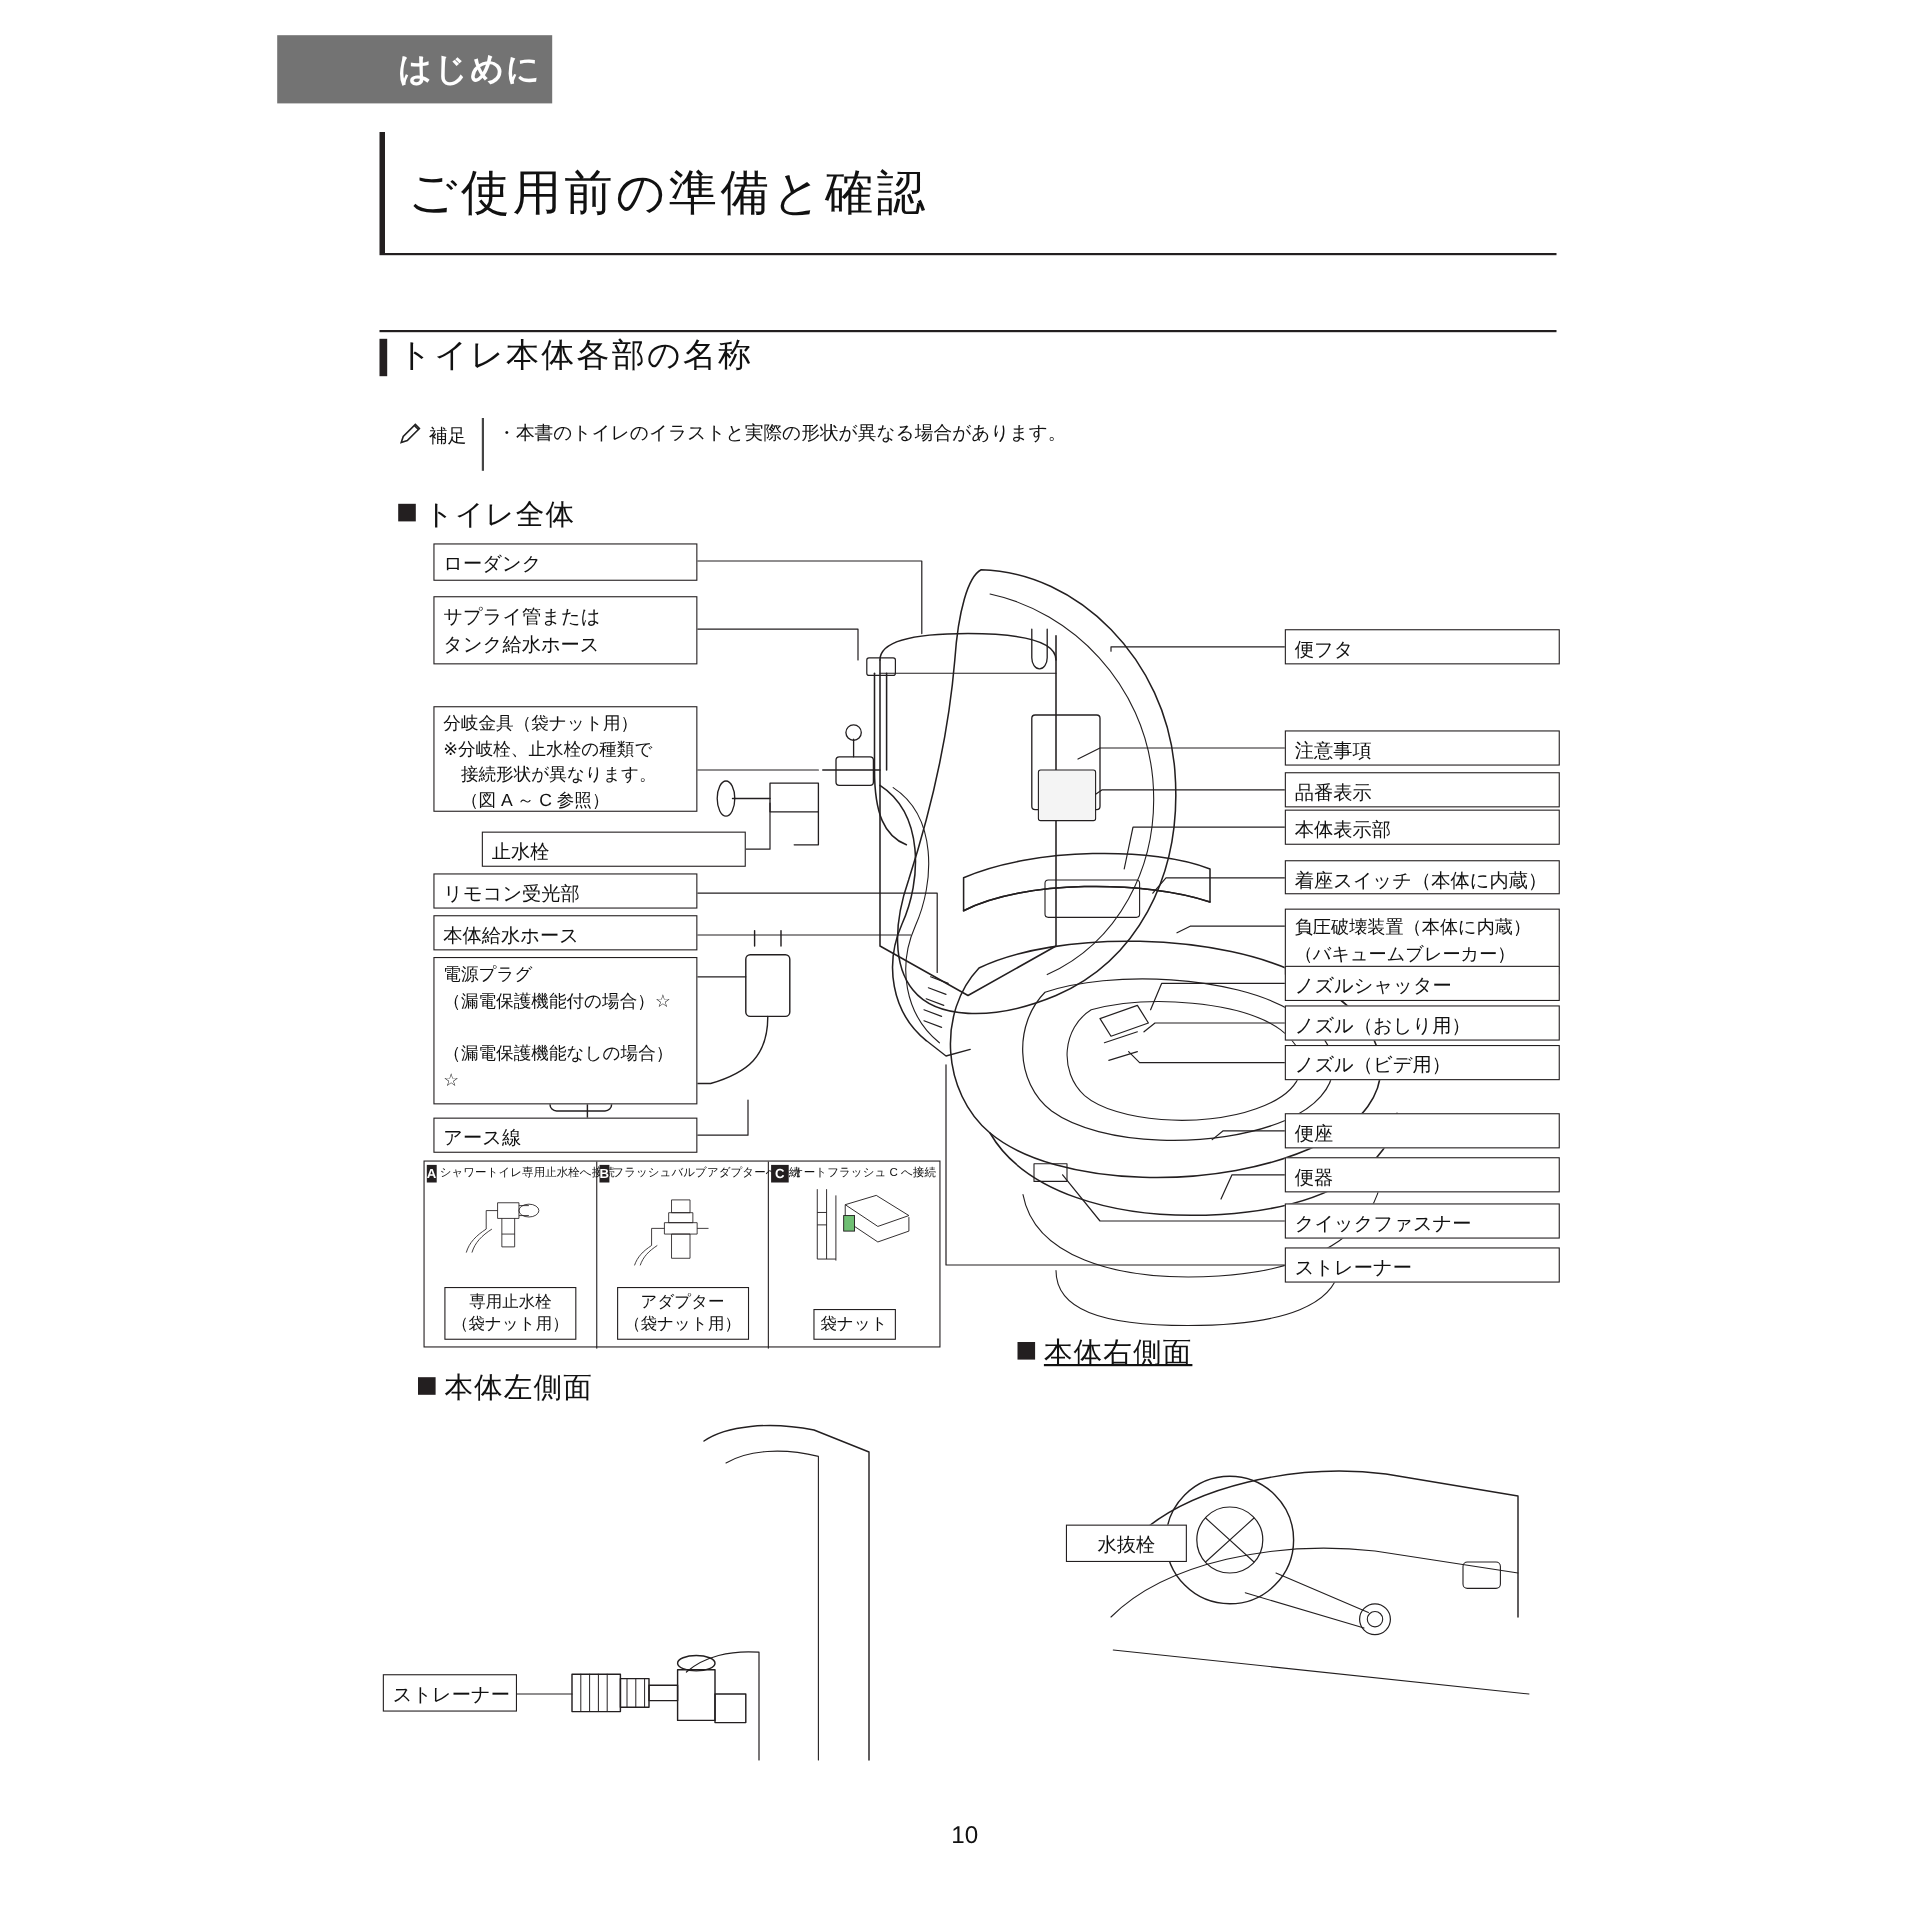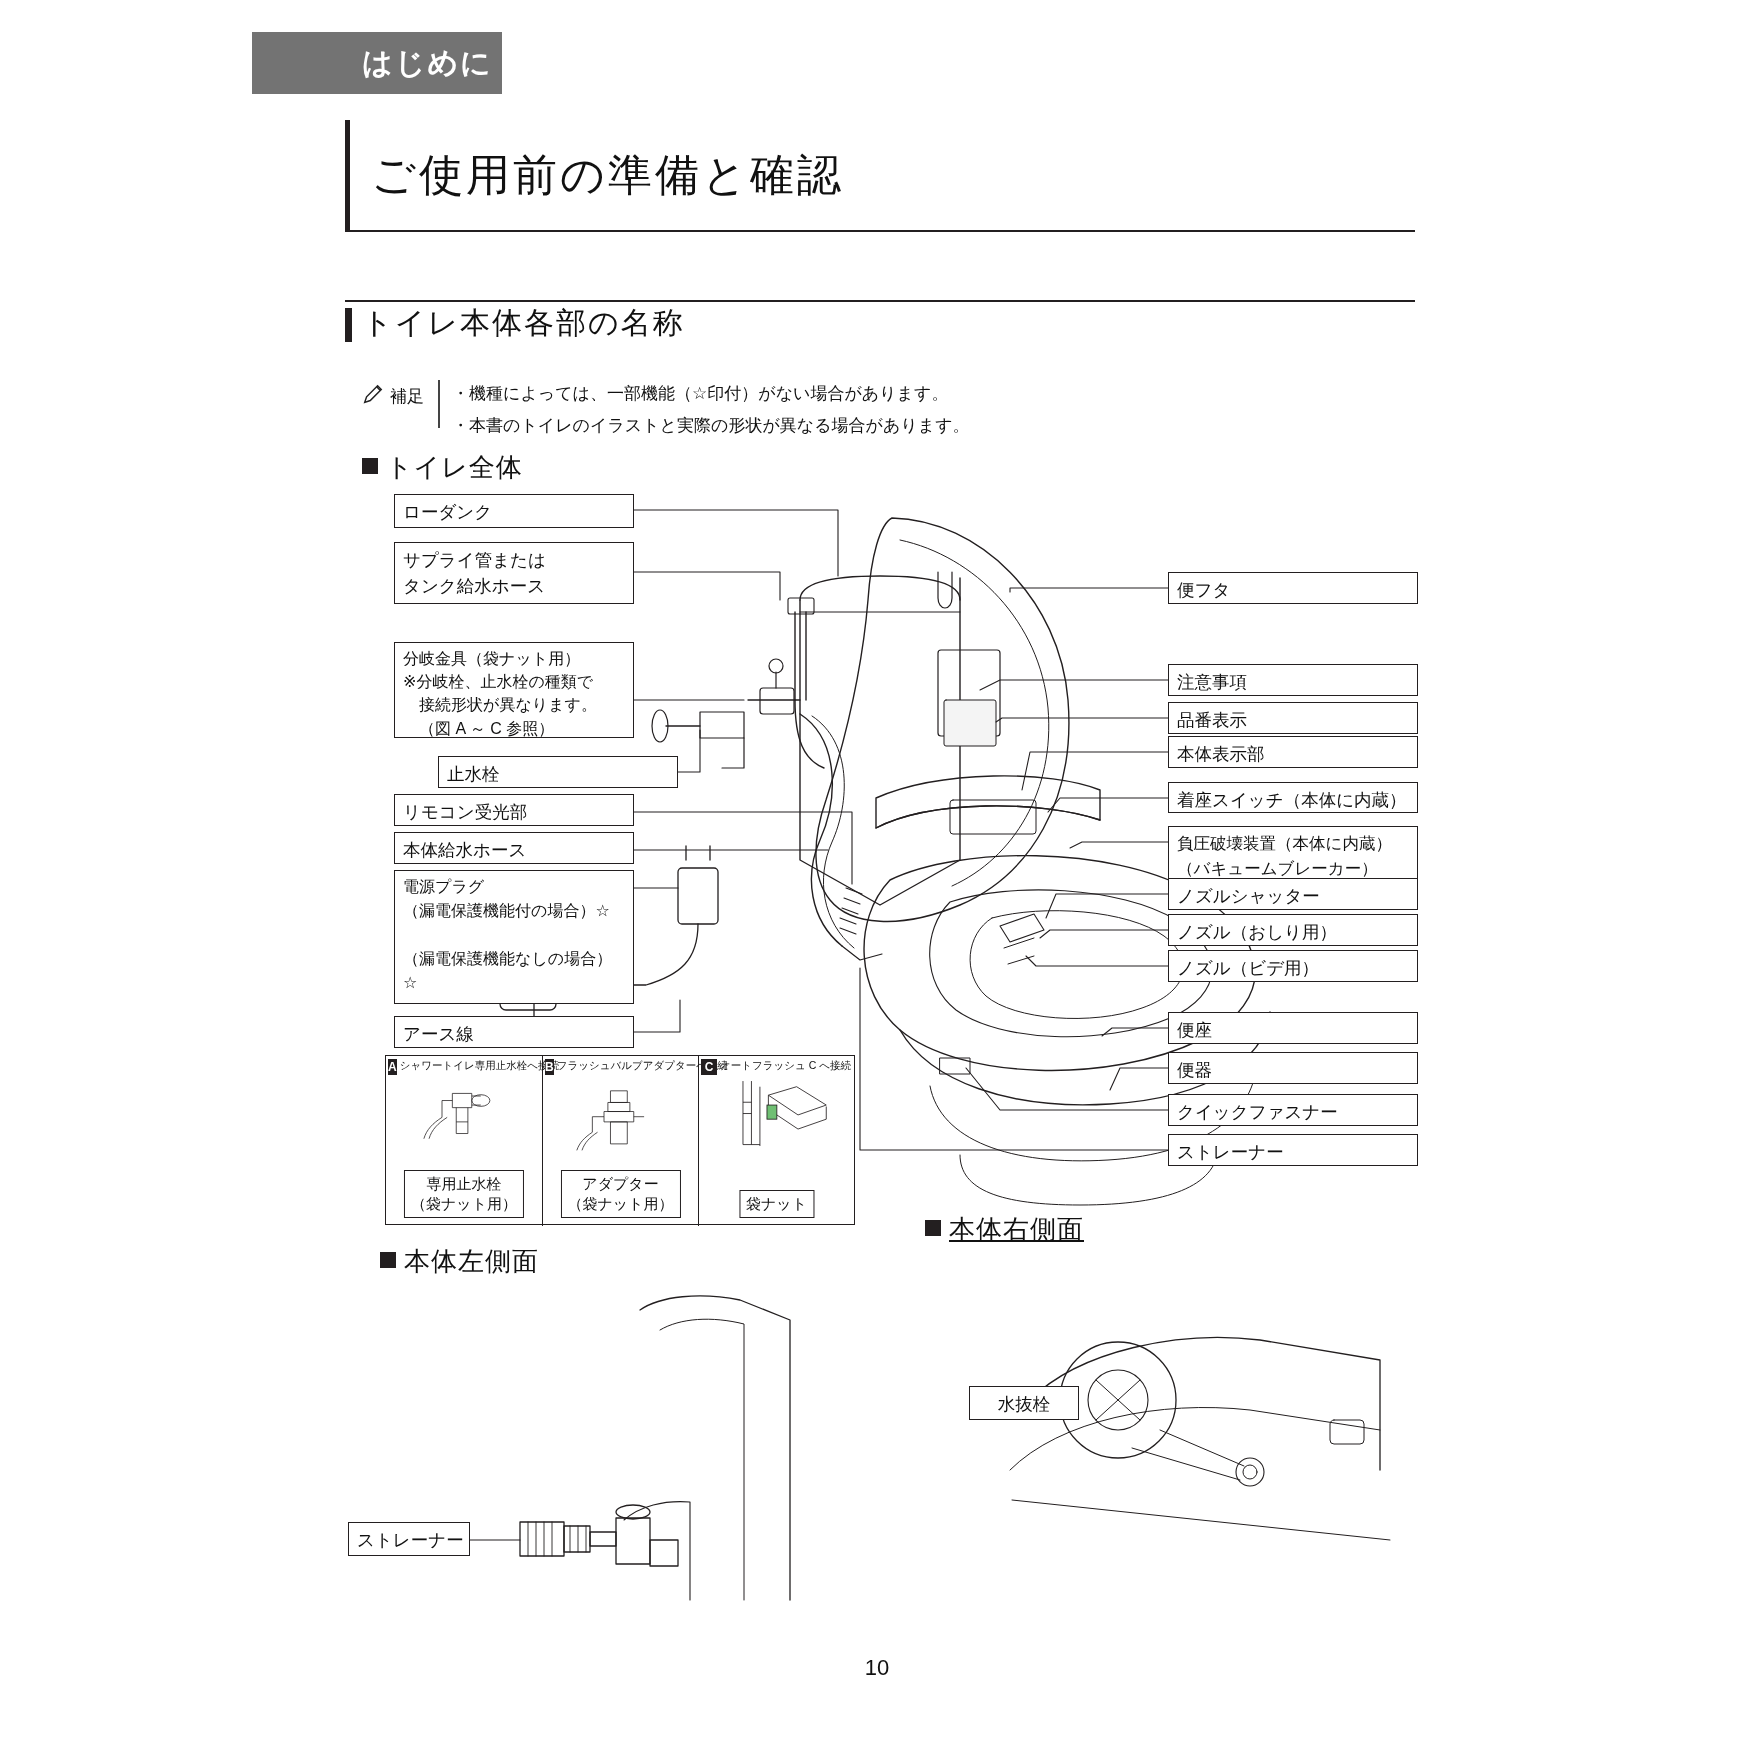--- a/index.html
+++ b/index.html
@@ -137,21 +137,20 @@
   <div class="sec-title">トイレ本体各部の名称</div>
 
   <div class="note">
     <svg class="note-pen" viewBox="0 0 24 24">
       <path d="M3 20 L5 14 L17 2 L21 6 L9 18 Z" fill="none" stroke="#222" stroke-width="1.6"></path>
       <path d="M16 3 L20 7" stroke="#222" stroke-width="1.6"></path>
     </svg>
     <div class="note-label">補足</div>
     <div class="note-divider"></div>
     <div class="note-lines">
-      <div>・機種によっては、一部機能（☆印付）がない場合があります。</div>
       <div>・本書のトイレのイラストと実際の形状が異なる場合があります。</div>
     </div>
   </div>
 
   <div class="sub-head" style="left:362px;top:450px;">
     <span class="sq"></span><span>トイレ全体</span>
   </div>
 
   <svg class="art" viewBox="0 0 1754 1754">
     <g fill="none" stroke="#231f20" stroke-width="1.4" stroke-linejoin="round" stroke-linecap="round">

